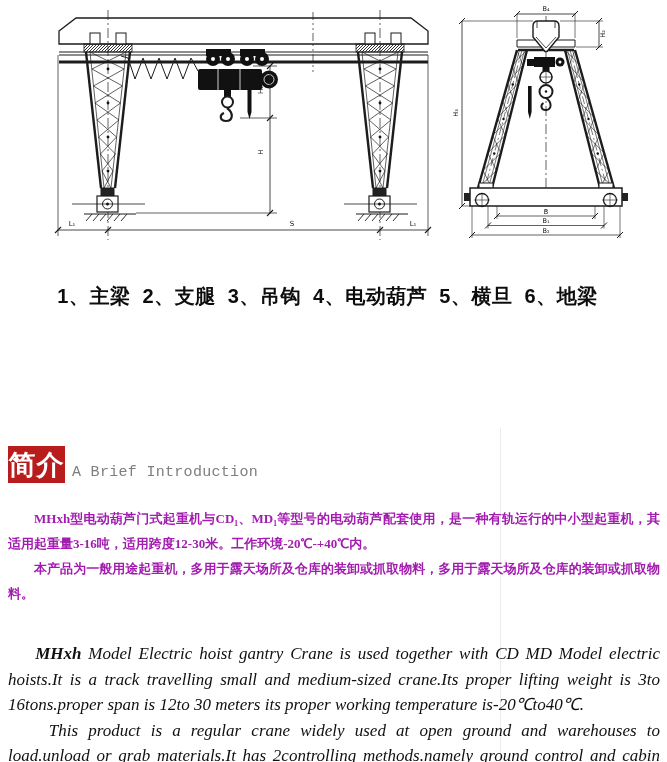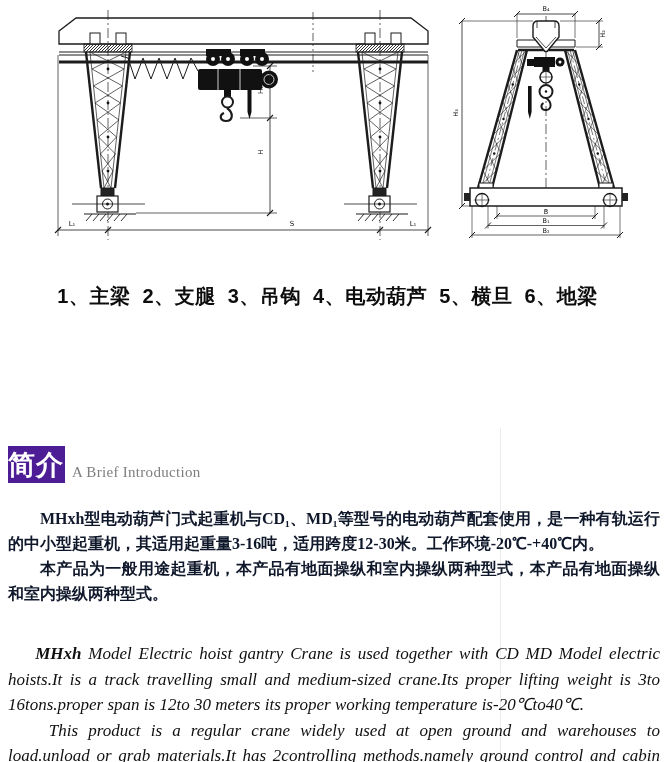--- a/index.html
+++ b/index.html
@@ -9,31 +9,31 @@
     background:#ffffff; font-family:"Liberation Serif", serif; color:#141414;
   }
   .figure-wrap { position:absolute; top:0; left:0; width:667px; height:262px; }
   .caption {
     position:absolute; top:283px; left:0; width:655px; text-align:center;
     font-family:"Liberation Sans", sans-serif; font-weight:bold; font-size:20px;
     color:#0d0d0d; white-space:pre; letter-spacing:.5px;
   }
   .intro-header { position:absolute; top:446px; left:8px; display:flex; align-items:flex-end; }
   .badge {
-    display:inline-block; width:57px; height:37px; background:#4c1d95; color:#ffffff;
+    display:inline-block; width:57px; height:37px; background:#b91c1c; color:#ffffff;
     font-family:"Liberation Sans", sans-serif; font-weight:bold; font-size:27px;
-    line-height:38px; letter-spacing:1px;
+    line-height:38px; text-align:center; letter-spacing:1px;
   }
   .heading {
     margin-left:7px; padding-bottom:2px; color:#7e7e7e;
-    font-family:Liberation Serif, serif; font-size:15px; letter-spacing:.3px;
+    font-family:Liberation Mono, monospace; font-size:15px; letter-spacing:.3px;
   }
   .cn-block {
     position:absolute; top:506px; left:8px; width:652px;
-    font-size:16px; line-height:25px; font-weight:bold; text-align:justify; color:#0f172a;
+    font-size:13px; line-height:25px; font-weight:bold; text-align:justify; color:#a21caf;
   }
   .cn-block p { margin:0; text-indent:2em; }
   .en-block {
     position:absolute; top:641px; left:8px; width:652px;
     font-size:17px; line-height:25.6px; text-align:justify; color:#101010;
   }
   .en-block p { margin:0; text-indent:1.6em;font-style:italic; }
   .en-block p.second { text-indent:2.4em; }
   .en-block b { font-weight:bold; }
   .fold-line { position:absolute; left:500px; top:428px; width:1px; height:334px; background:#ecece9; }
@@ -307,19 +307,19 @@
 
 <div class="fold-line"></div>
 
 <div class="intro-header">
   <span class="badge">简介</span>
   <span class="heading">A Brief Introduction</span>
 </div>
 
 <div class="cn-block">
   <p>MHxh型电动葫芦门式起重机与CD₁、MD₁等型号的电动葫芦配套使用，是一种有轨运行的中小型起重机，其适用起重量3-16吨，适用跨度12-30米。工作环境-20℃-+40℃内。</p>
-  <p>本产品为一般用途起重机，本产品有地面操纵和室内操纵两种型式，本产品有地面操纵和室内操纵两种型式。</p>
+  <p>本产品为一般用途起重机，多用于露天场所及仓库的装卸或抓取物料，多用于露天场所及仓库的装卸或抓取物料。</p>
 </div>
 
 <div class="en-block">
   <p><b>MHxh</b><span> Model Electric hoist gantry Crane is used together with CD MD Model electric hoists.It is a track travelling small and medium-sized crane.Its proper lifting weight is 3to 16tons.proper span is 12to 30 meters its proper working temperature is-20℃to40℃.</span></p>
   <p class="second">This product is a regular crane widely used at open ground and warehouses to load.unload or grab materials.It has 2controlling methods.namely ground control and cabin control .</p>
 </div>
 
 </body></html>

